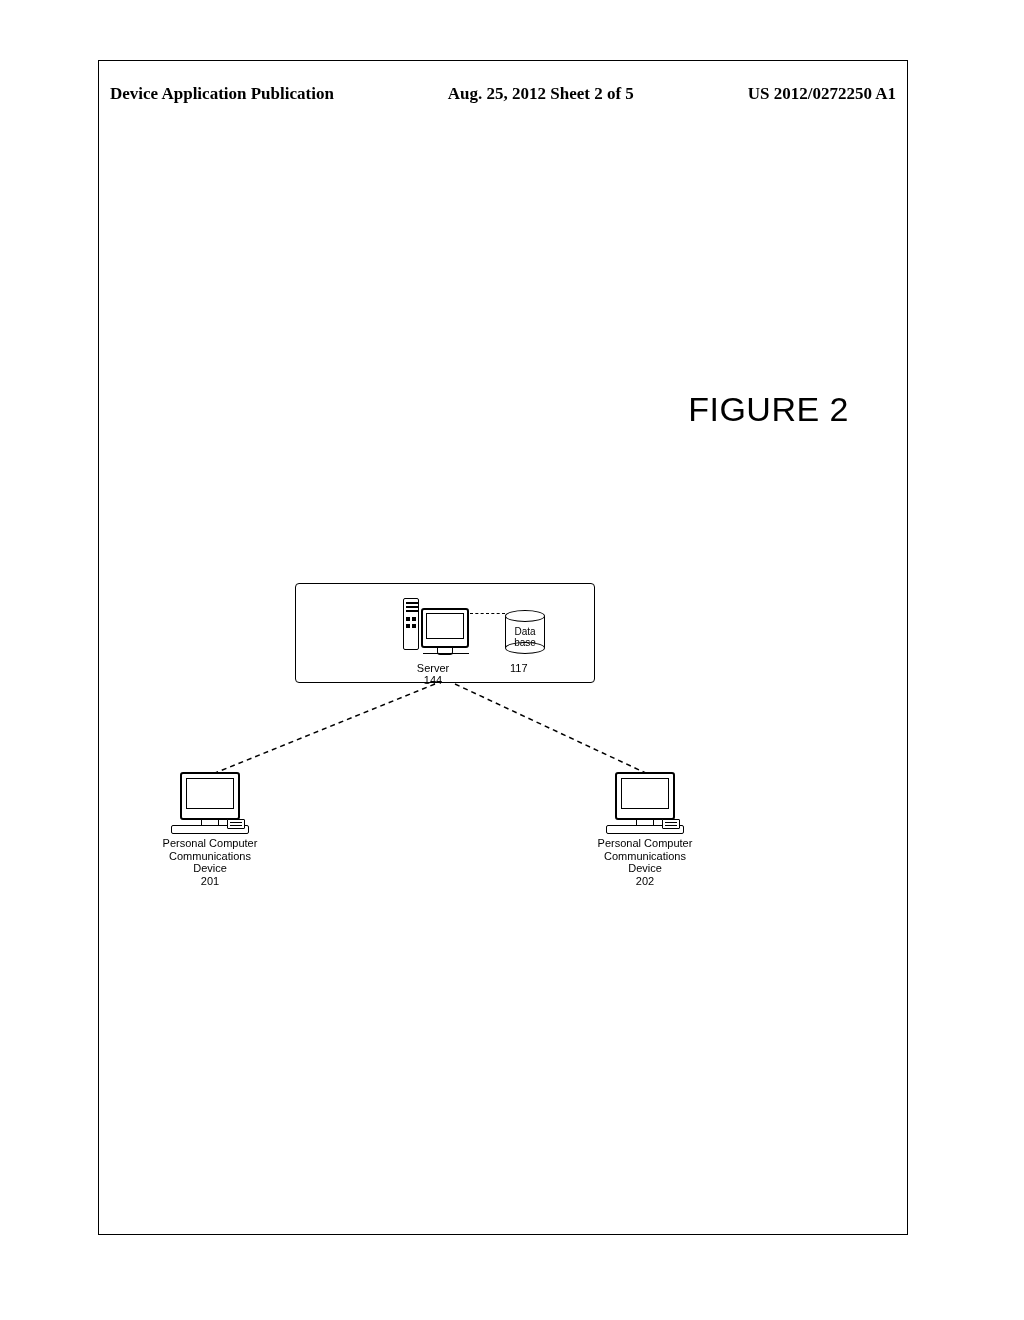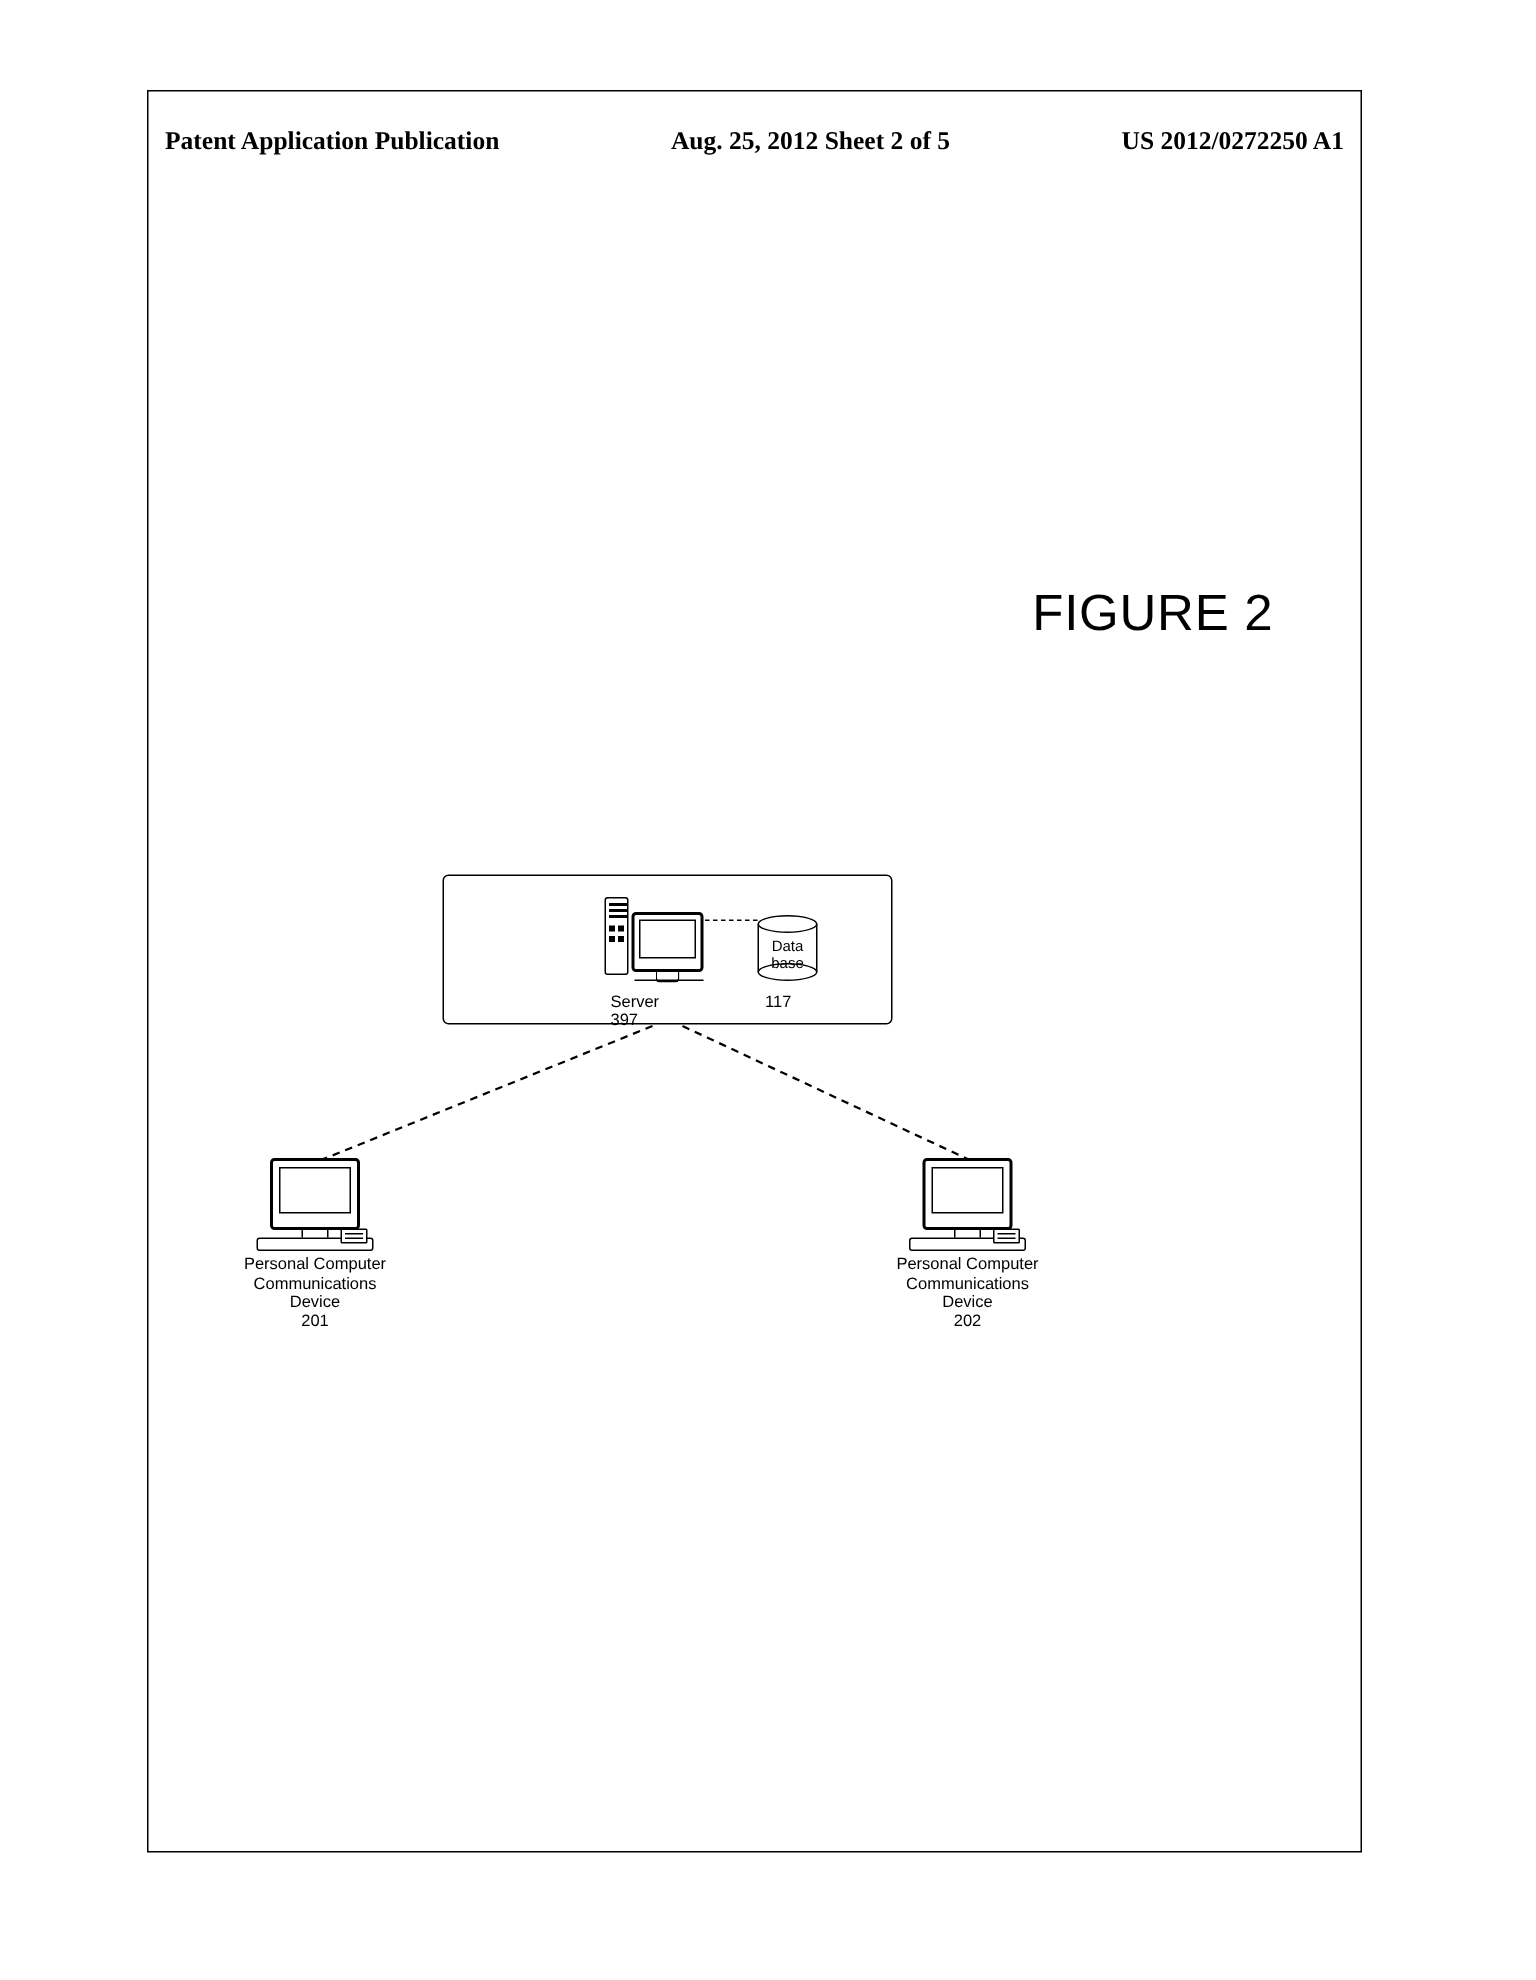--- a/index.html
+++ b/index.html
@@ -122,20 +122,21 @@
       left: 20px; top: 55px;
       width: 46px; height: 6px;
       border-top: 1.5px solid #000;
     }
     .server-label {
       position: absolute;
       top: 112px;
       left: 252px;
       font-family: Arial, sans-serif;
       font-size: 11px;
+      text-align: center;
       width: 52px;
       line-height: 1.1;
     }
     
     .db-cyl {
       position: absolute;
       top: 60px;
       left: 350px;
       width: 40px;
       height: 44px;
@@ -245,42 +246,42 @@
     }
     .pc1 { top: 222px; left: 0px; }
     .pc2 { top: 222px; left: 435px; }
   </style>
 </head>
 <body>
 
 <div class="page-border"></div>
 
 <div class="header">
-  <span>Patent Application Publication</span>
+  <span>Device Application Publication</span>
   <span>Aug. 25, 2012  Sheet 2 of 5</span>
   <span>US 2012/0272250 A1</span>
 </div>
 
 <div class="figure-title">FIGURE 2</div>
 
 <div class="diagram">
 
 
   <div class="system-box"></div>
   <div class="system-number">240</div>
 
   <div class="server-group">
     <div class="server-tower"></div>
     <div class="server-monitor"></div>
     <div class="server-stand"></div>
     <div class="server-base"></div>
   </div>
   <div class="server-label">
     <span>Server</span><br>
-    <span>397</span>
+    <span>144</span>
   </div>
 
   <div class="dash-link"></div>
 
   <div class="db-cyl">
     <div class="side"></div>
     <div class="bot"></div>
     <div class="top"></div>
   </div>
   <div class="db-text">

